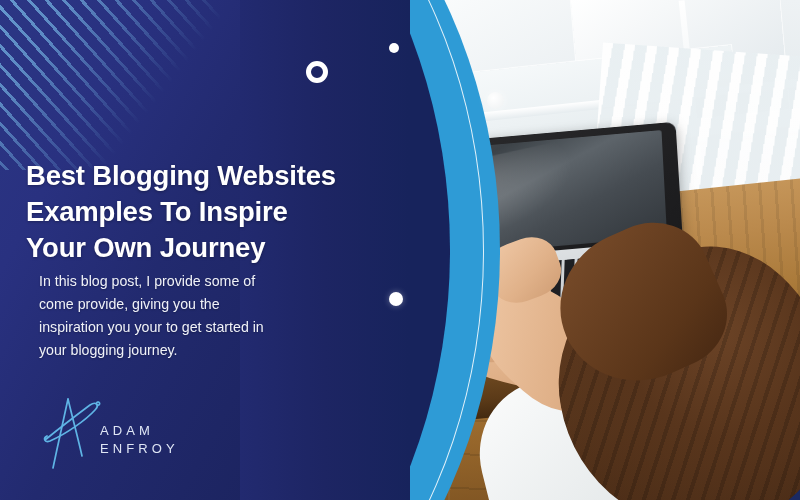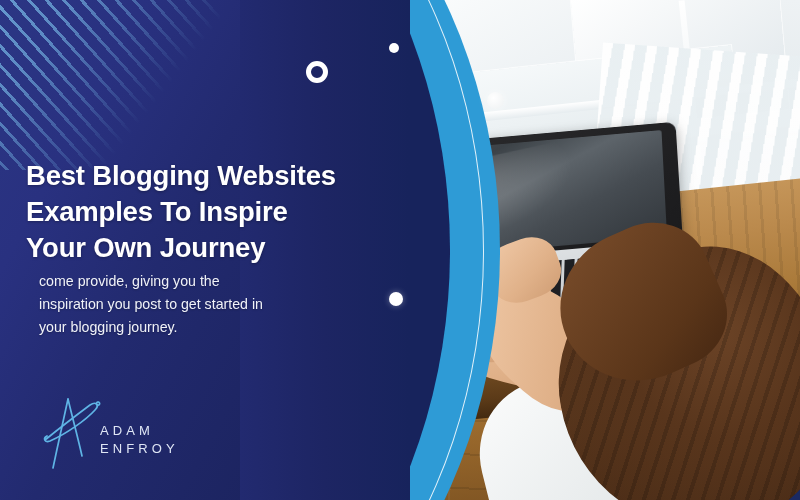--- a/index.html
+++ b/index.html
@@ -413,22 +413,23 @@
   <div class="dot dot-arc"></div>
   <div class="dot dot-photo"></div>
 
   <div class="headline">
     <div>Best Blogging Websites</div>
     <div>Examples To Inspire</div>
     <div>Your Own Journey</div>
   </div>
 
   <div class="subcopy">
+    <div>In this blog post, I provide some of</div>
     <div>come provide, giving you the</div>
-    <div>inspiration you post to get started in</div>
+    <div>inspiration you your to get started in</div>
     <div>your blogging journey.</div>
   </div>
 
   <div class="logo">
     <svg class="logo-mark" viewBox="0 0 66 76">
       <g fill="none" stroke="#5fb4e5" stroke-width="1.7" stroke-linecap="round">
         <path d="M30 3 C26 22 20 48 15 72"></path>
         <path d="M30 3 C34 20 40 42 44 60"></path>
         <path d="M7 44 C18 35 36 21 52 9 C58 5 62 9 57 14 C48 24 28 38 12 45 C6 47 5 42 9 40"></path>
         <path d="M60 6 a1.6 1.6 0 1 0 .1 0"></path>

